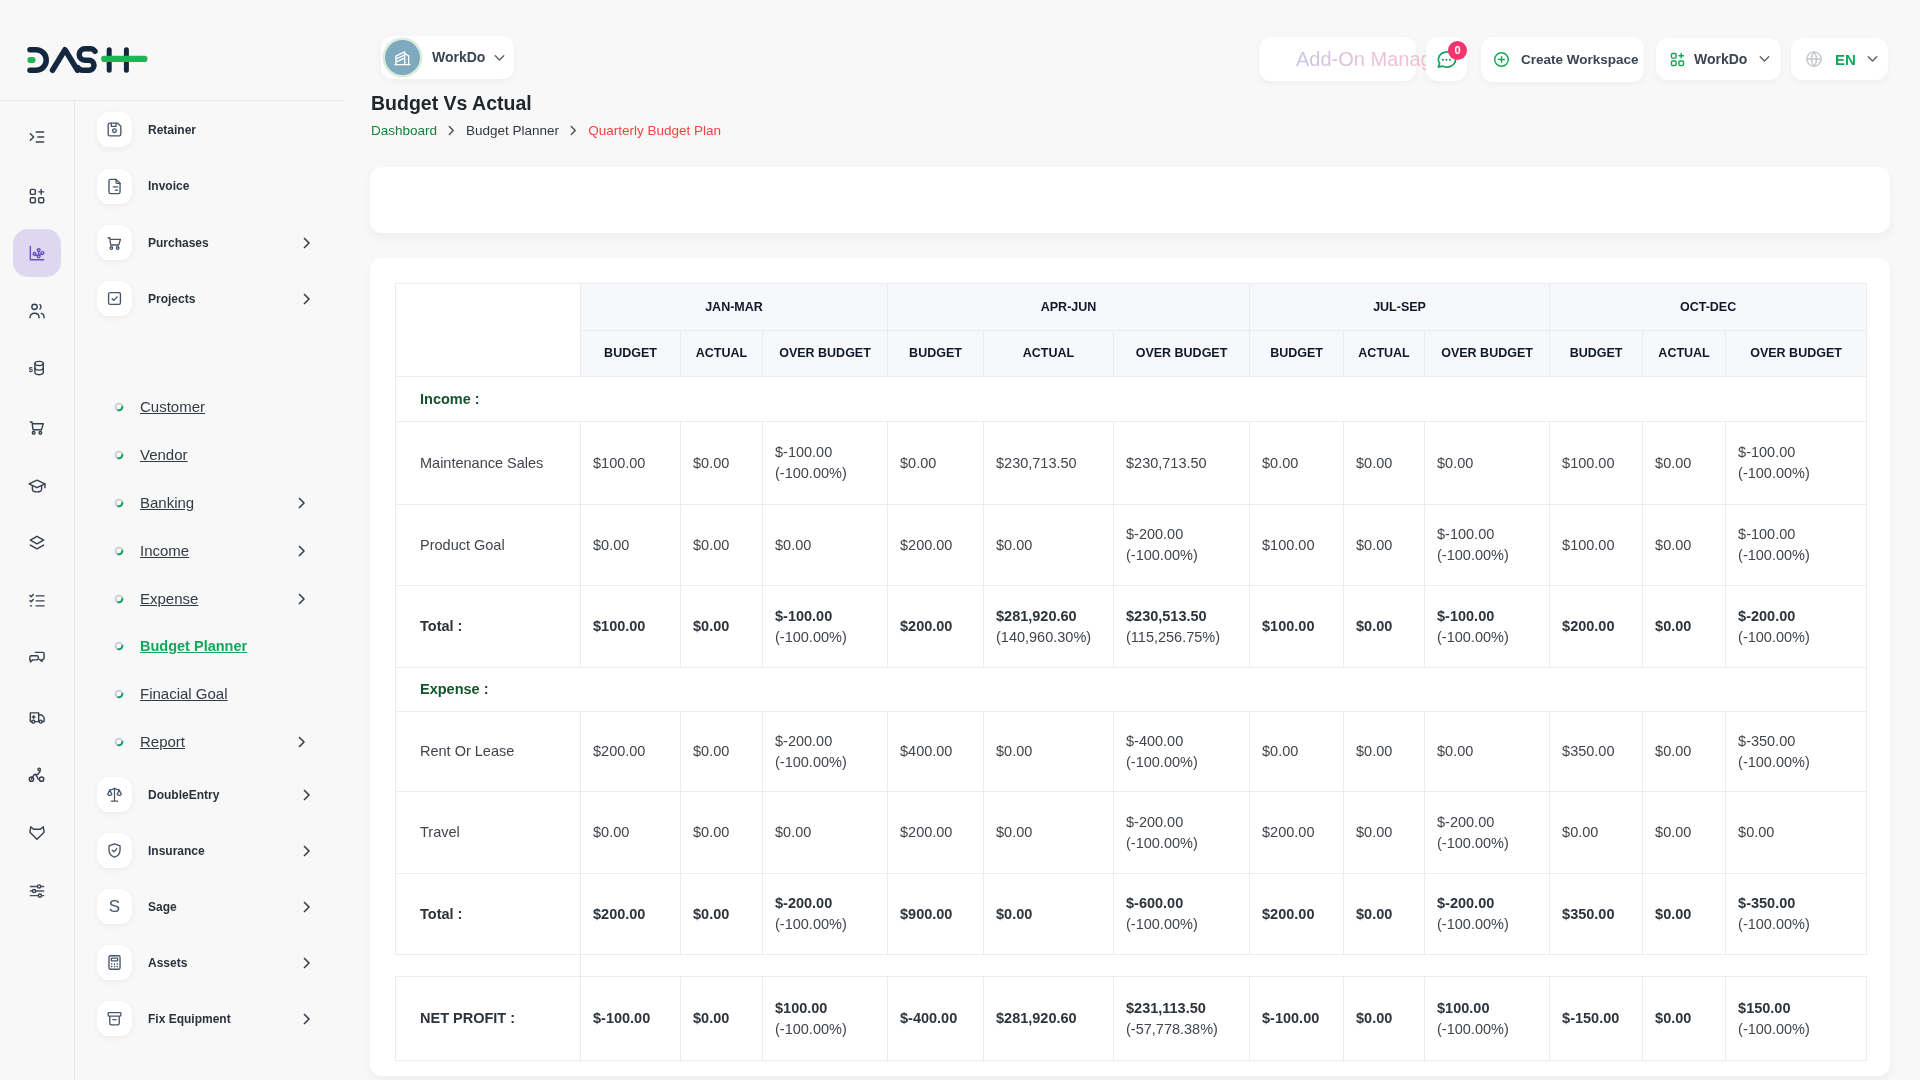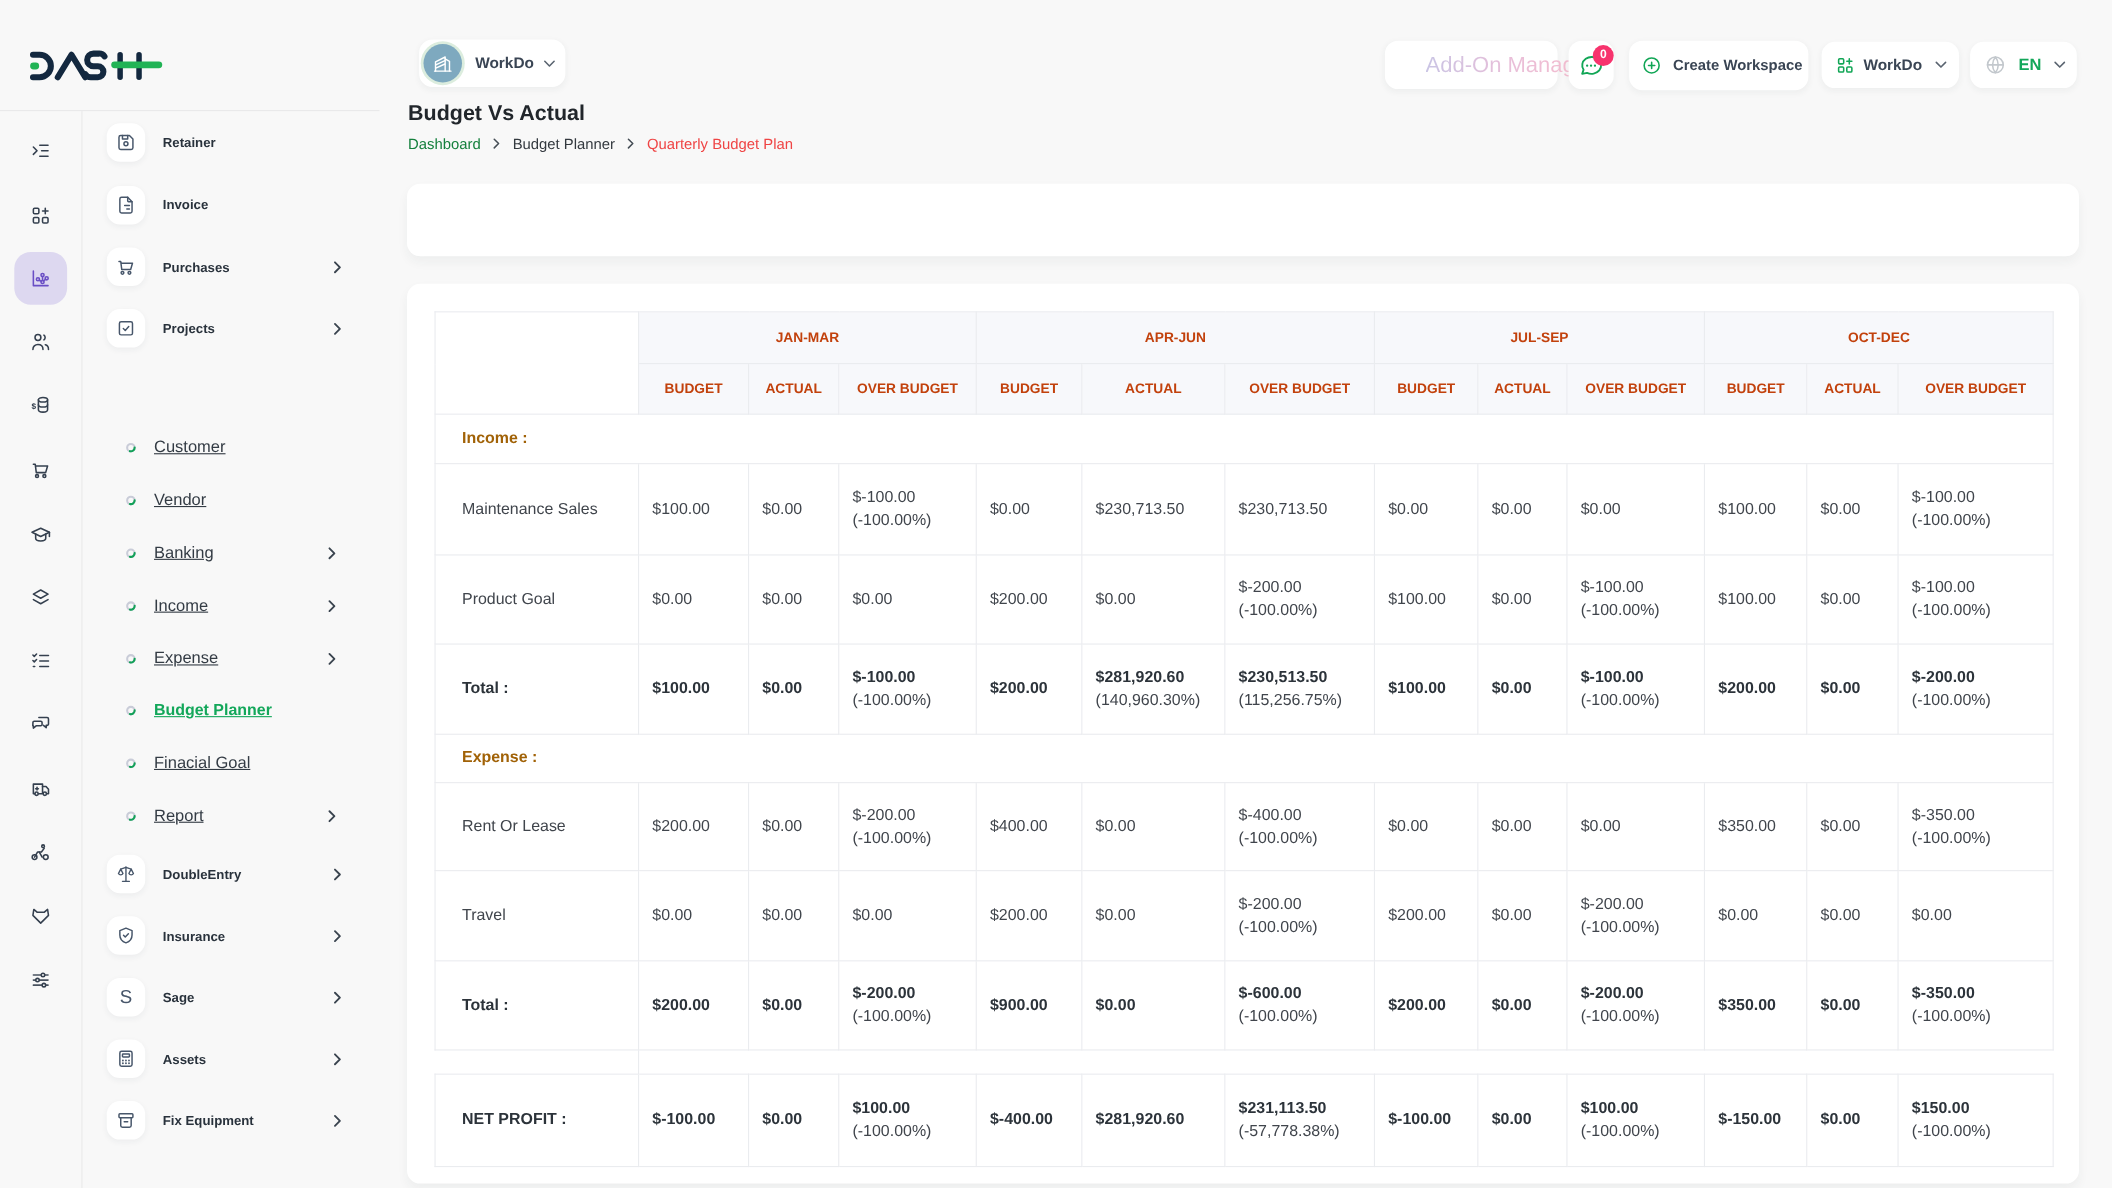--- a/index.html
+++ b/index.html
@@ -31,24 +31,24 @@
 
   
   #title { left:371px; top:95px; font-size:19.5px; line-height:17px; font-weight:700; color:#21262b; }
   #crumb { left:371px; top:123px; font-size:13.5px; color:#33393f; display:flex; align-items:center; }
   #yearcard { left:370px; top:167px; width:1520px; height:66px; background:#fff; border-radius:12px; box-shadow:0 5px 10px rgba(40,50,60,.05); }
   #yeartxt { left:370px; top:167px; width:1520px; height:66px; line-height:66px; text-align:center; font-size:15px; font-weight:700; color:#242b33; }
   #tablecard { left:370px; top:258px; width:1520px; height:818px; background:#fff; border-radius:12px; box-shadow:0 5px 10px rgba(40,50,60,.05); }
 
   table { border-collapse:collapse; table-layout:fixed; width:1471px; margin:25px 0 0 25px; font-size:14.5px; color:#40454c; }
   td, th { border:1px solid #eaecef; vertical-align:middle; padding:0 0 0 12px; text-align:left; line-height:21px; font-weight:400; }
-  th { background:#f7f8fb; font-weight:700; font-size:12.5px; color:#c2410c; text-align:center; padding:0; }
+  th { background:#f7f8fb; font-weight:700; font-size:12.5px; color:#0f172a; text-align:center; padding:0; }
   td.c1 { padding-left:24px; }
   .b { font-weight:700; color:#2c333a; }
-  tr.secrow td { border-left:1px solid #eaecef; border-right:1px solid #eaecef; font-weight:700; color:#a16207; }
+  tr.secrow td { border-left:1px solid #eaecef; border-right:1px solid #eaecef; font-weight:700; color:#14532d; }
   tr.spacer td { border:none; }
   tr.spacer td[style] { border-right:1px solid #eaecef !important; }
 </style>
 </head>
 <body>
 <div id="app">
 
   <div id="logoarea" class="abs">
     <svg width="130" height="36" viewBox="0 0 130 36" style="position:absolute;left:24px;top:44px" fill="none">
       <g stroke="#13283f" stroke-width="5.5" stroke-linecap="round" stroke-linejoin="round">

